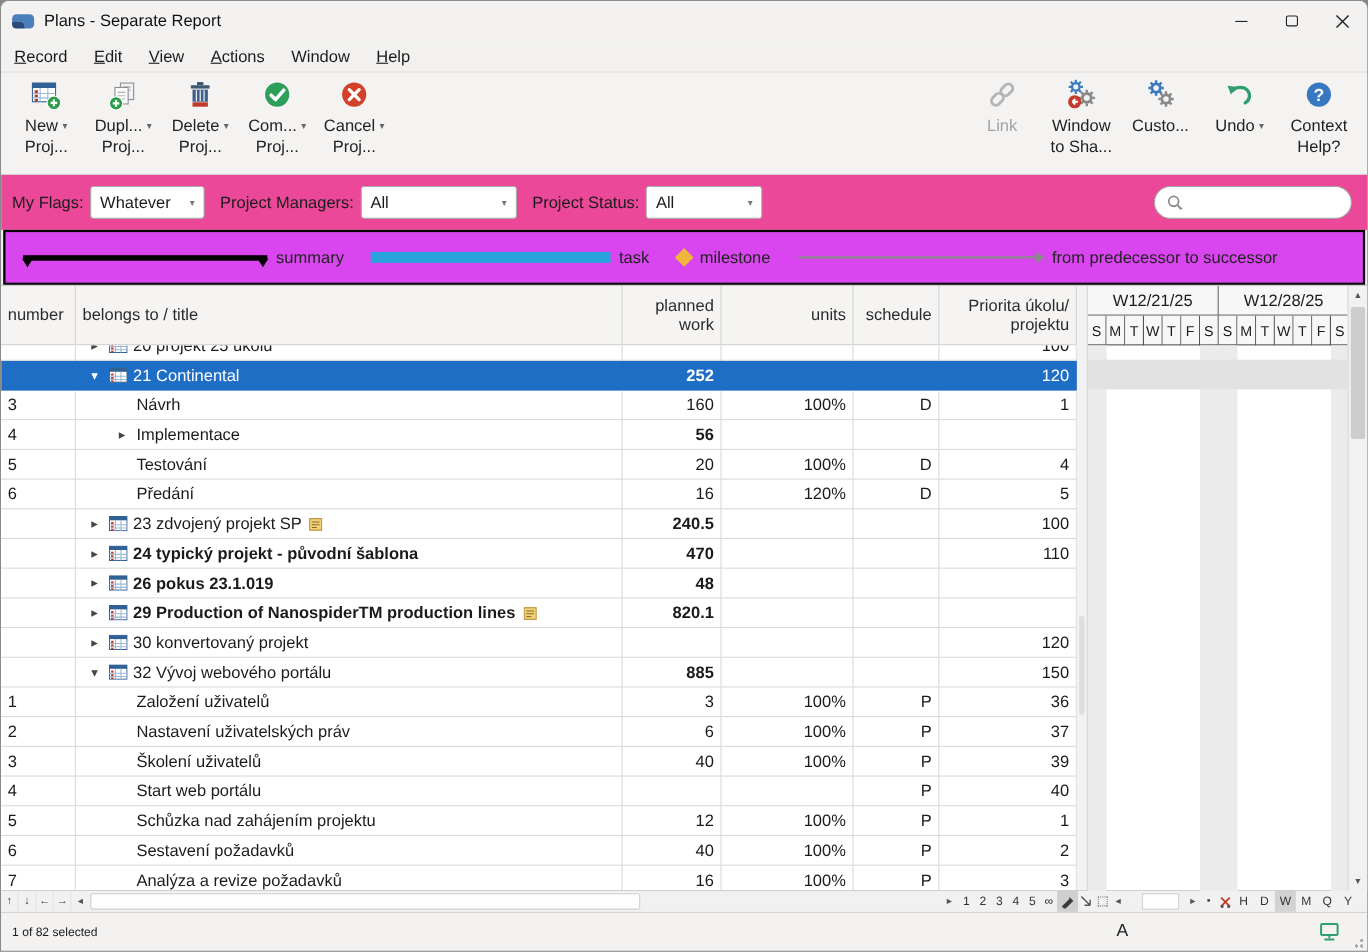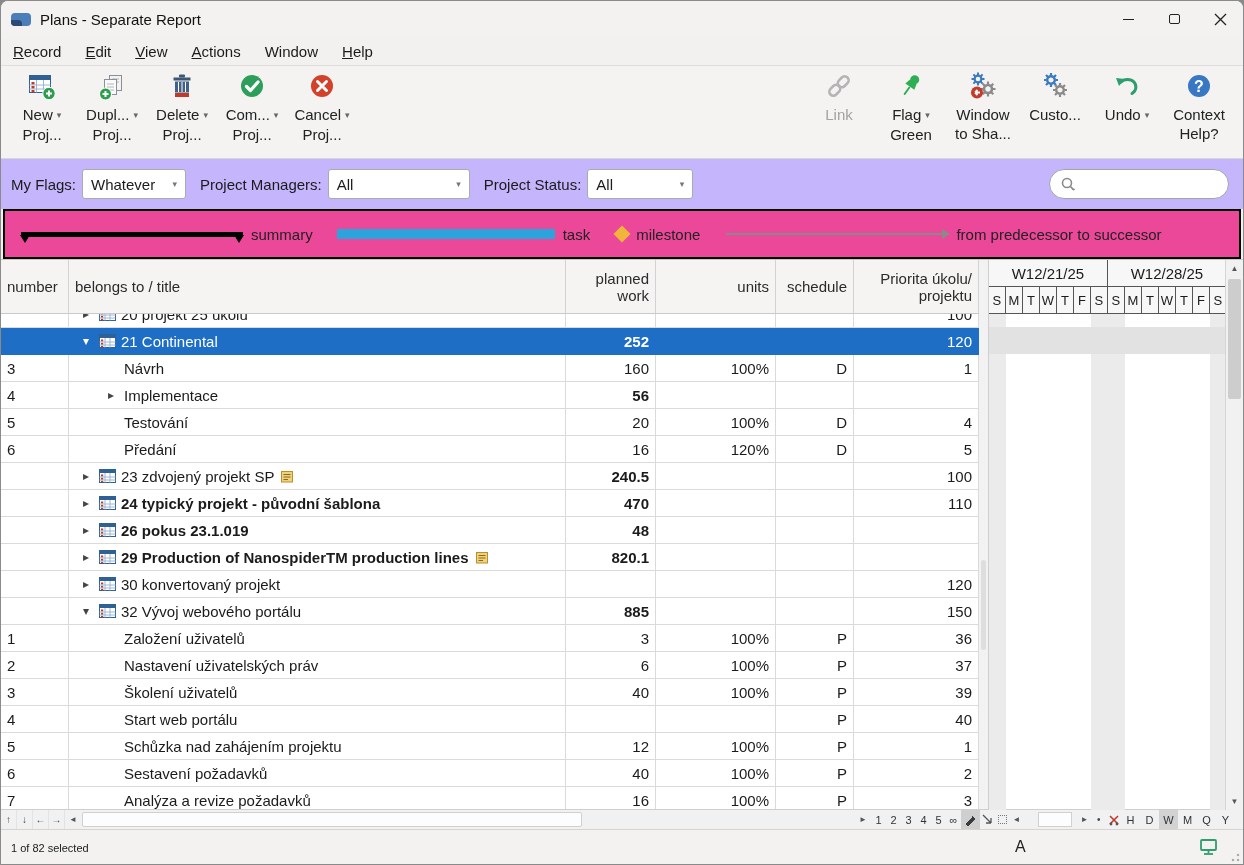--- a/index.html
+++ b/index.html
@@ -27,30 +27,30 @@
   .toolbar { height:94px; background:#f4f3f2; border-top:1px solid #e0dedd; border-bottom:1px solid #d9d7d5; display:flex; align-items:flex-start; padding:6px 8px 0 8px; }
   .tbtn { width:66px; display:flex; flex-direction:column; align-items:center; margin-right:4px; }
   .tbtn svg.ticon { width:30px; height:30px; flex:0 0 auto; }
   .tlabel { margin-top:3px; text-align:center; line-height:19px; font-size:15px; color:#222; white-space:nowrap; }
   .tlabel .caret { font-size:9px; color:#666; margin-left:4px; vertical-align:2px; }
   .tbtn.disabled .tlabel, .tbtn.disabled .l1 { color:#a2a2a2; }
   .tb-spacer { flex:1; }
   .rgroup { display:flex; align-items:flex-start; }
   .rgroup .tbtn { width:72px; margin-right:0; }
   
-  .filterbar { height:50px; display:flex; align-items:center; padding:0 10px; background:#c4b5fd; }
+  .filterbar { height:50px; display:flex; align-items:center; padding:0 10px; background:#ec4899; }
   .flabel { margin-right:6px; color:#1b1b1b; }
   .fselect { height:30px; background:#fff; border:1px solid #ababab; border-radius:3px; display:flex; align-items:center; padding:0 8px; margin-right:14px; }
   .fselect .val { flex:1; }
   .fselect .dd { font-size:9px; color:#777; margin-left:10px; }
   .sel-flags { width:104px; } .sel-pm { width:142px; } .sel-status { width:106px; }
   .searchbox { margin-left:auto; width:180px; height:30px; border:1px solid #a5a5a5; border-radius:15px; background:#fff; display:flex; align-items:center; padding:0 10px; margin-right:4px; }
   .searchbox input { border:none; outline:none; flex:1; font:inherit; background:transparent; min-width:0; }
   
-  .legend { height:50px; margin:0 2px; border:2px solid #000; background:#ec4899; display:flex; align-items:center; font-size:15px; color:#222; }
+  .legend { height:50px; margin:0 2px; border:2px solid #000; background:#d946ef; display:flex; align-items:center; font-size:15px; color:#222; }
   .lg-summary { width:222px; height:5px; background:#000; position:relative; margin-left:16px; }
   .lg-summary::before, .lg-summary::after { content:""; position:absolute; top:3px; border-left:5px solid transparent; border-right:5px solid transparent; border-top:8px solid #000; }
   .lg-summary::before { left:-1px; } .lg-summary::after { right:-1px; }
   .lg-task { width:218px; height:10px; background:#2ba3dc; margin-left:24px; }
   .lg-mile { width:12px; height:12px; background:#f0b63c; transform:rotate(45deg); margin-left:26px; }
   .lg-arrow { width:222px; height:2px; background:#8a8a8a; position:relative; margin-left:26px; }
   .lg-arrow::after { content:""; position:absolute; right:-2px; top:-4px; border-left:8px solid #8a8a8a; border-top:5px solid transparent; border-bottom:5px solid transparent; }
   .lg-label { margin-left:8px; }
   
   .main { height:550px; display:flex; background:#fff; border-top:1px solid #c9c9c9; }
@@ -224,31 +224,20 @@
         <svg class="ticon" viewBox="0 0 30 30">
           <g transform="rotate(-45 15 14)" stroke="#b4b4b4" stroke-width="2.6" fill="none">
             <rect x="3" y="10" width="12" height="8" rx="4"></rect>
             <rect x="15" y="10" width="12" height="8" rx="4"></rect>
           </g>
         </svg>
         <div class="tlabel"><span class="l1"><span>Link</span></span><br>
         <span class="l2"></span></div>
       </div>
 
-      <div class="tbtn">
-        <svg class="ticon" viewBox="0 0 30 30">
-          <g transform="rotate(35 15 13)" fill="#2fae53">
-            <circle cx="15" cy="6.5" r="4.5"></circle>
-            <path d="M11 9 h8 l1.5 6 h-11 z"></path>
-            <rect x="14" y="15" width="2" height="10" rx="1"></rect>
-          </g>
-        </svg>
-        <div class="tlabel"><span class="l1"><span>Flag</span><span class="caret">▾</span></span><br>
-        <span class="l2">Green</span></div>
-      </div>
 
       <div class="tbtn">
         <svg class="ticon" viewBox="0 0 30 30">
           <g transform="translate(10,7)" stroke="#3a7abf">
               <circle r="3.4" fill="none" stroke-width="2.2"></circle>
               <path stroke-width="2" d="M0 -6.5 V-4 M0 6.5 V4 M-6.5 0 H-4 M6.5 0 H4 M-4.6 -4.6 L-2.8 -2.8 M4.6 4.6 L2.8 2.8 M-4.6 4.6 L-2.8 2.8 M4.6 -4.6 L2.8 -2.8"></path>
             </g>
           <g transform="translate(20,17)" stroke="#8a8a8a">
               <circle r="4" fill="none" stroke-width="2.6"></circle>
               <path stroke-width="2.2" d="M0 -7.5 V-5 M0 7.5 V5 M-7.5 0 H-5 M7.5 0 H5 M-5.3 -5.3 L-3.2 -3.2 M5.3 5.3 L3.2 3.2 M-5.3 5.3 L-3.2 3.2 M5.3 -5.3 L3.2 -3.2"></path>

